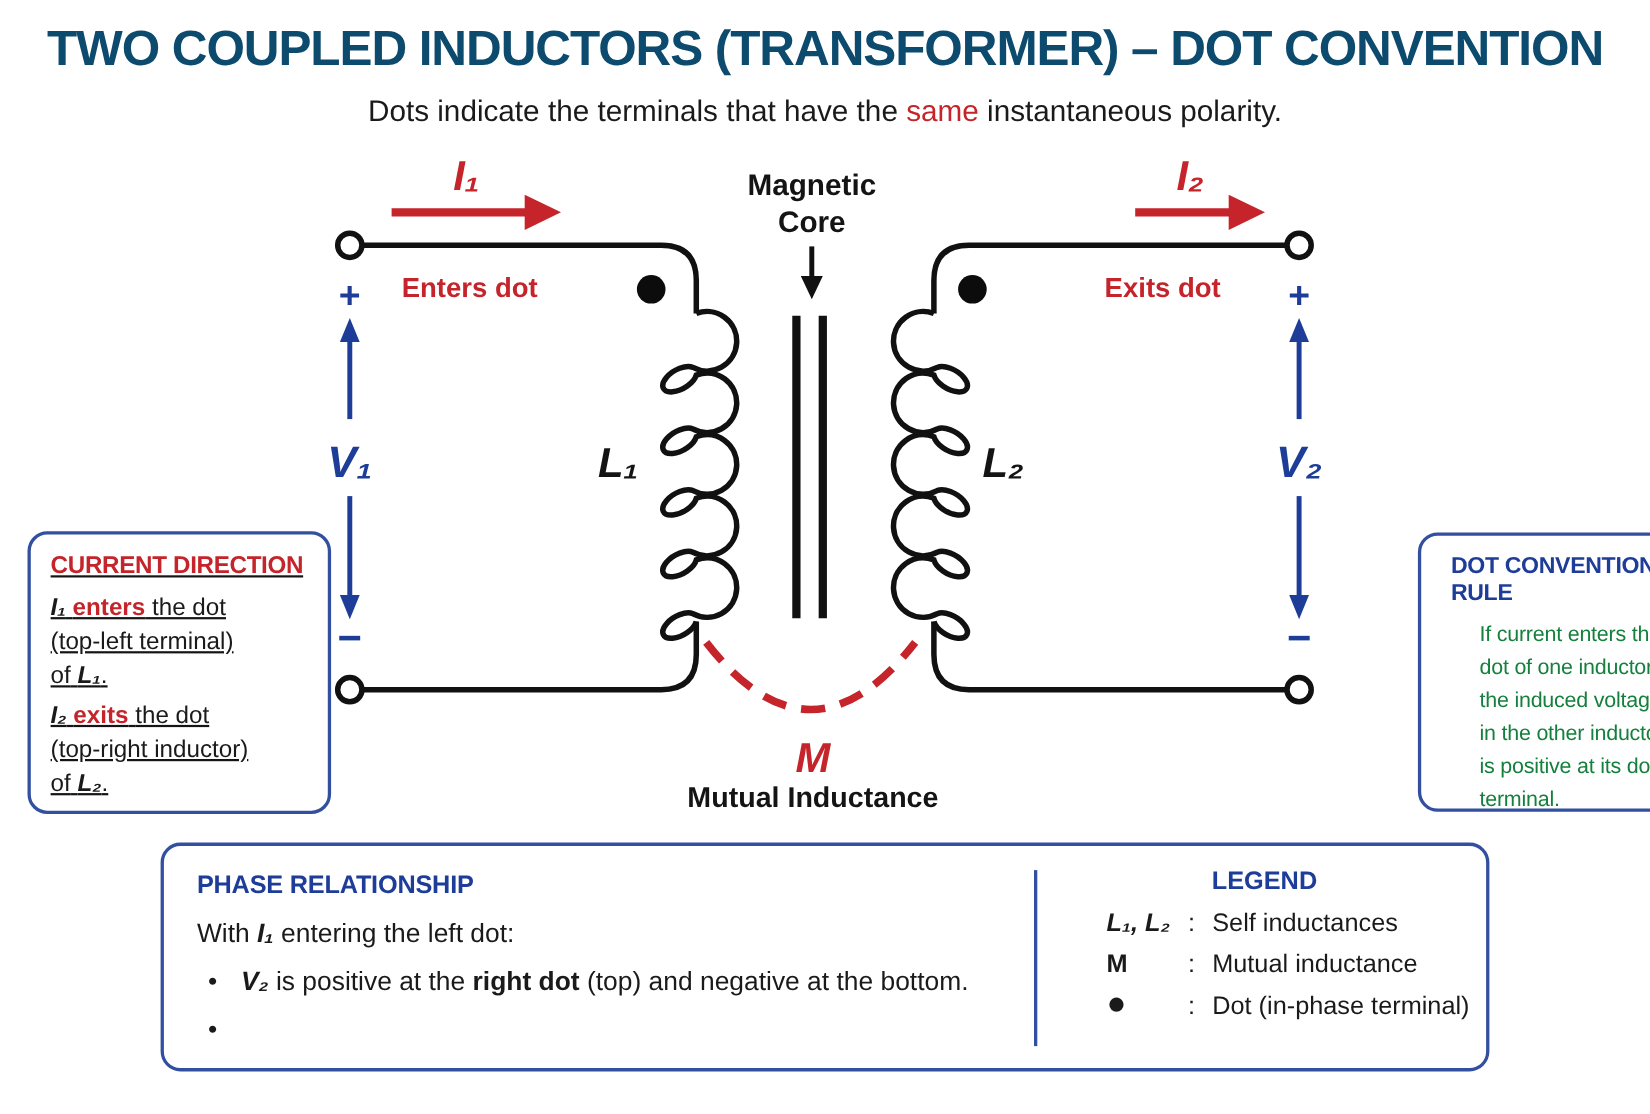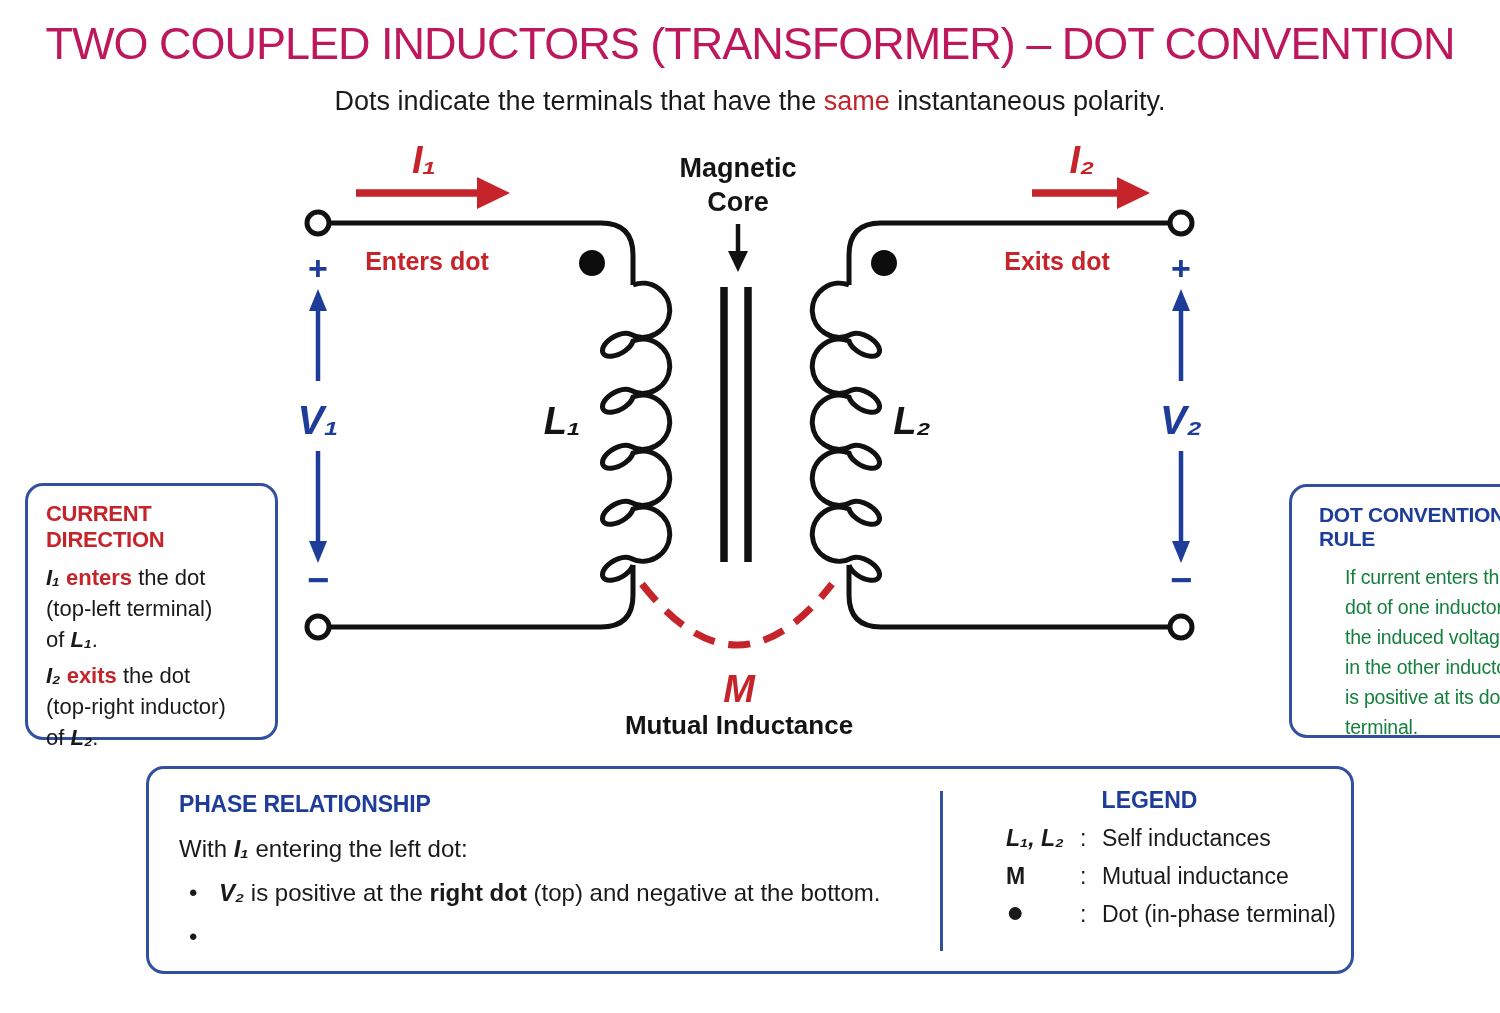--- a/index.html
+++ b/index.html
@@ -16,23 +16,23 @@
     height: 1013px;
     background: #ffffff;
     overflow: hidden;
     color: var(--ink);
   }
   .page-title {
     position: absolute;
     top: 18px; left: 0; width: 100%;
     text-align: center;
     font-size: 45px;
-    font-weight: normal;
+    font-weight: bold;
     letter-spacing: -1px;
-    color: #be185d;
+    color: #0c4a6e;
     white-space: nowrap;
   }
   .subtitle {
     position: absolute;
     top: 86px; left: 0; width: 100%;
     text-align: center;
     font-size: 27px;
     color: #1a1a1a;
   }
   .red-text  { color: var(--red); }
@@ -48,21 +48,21 @@
   .s-red  { stroke: var(--red); }
   .s-blue { stroke: var(--blue); }
   .s-ink  { stroke: #111111; }
 
   .info-box {
     position: absolute;
     background: #ffffff;
     border: 3px solid var(--border-blue);
     border-radius: 18px;
   }
-  .cd-box { left: 25px; top: 483px; width: 253px; height: 257px; padding: 15px 18px; }
+  .cd-box { left: 25px; top: 483px; width: 276px; height: 257px; padding: 15px 18px; text-decoration: underline; }
   .cd-title { font-size: 22px; font-weight: bold; color: var(--red); letter-spacing: -0.3px; margin-bottom: 9px; }
   .cd-box p { font-size: 22px; line-height: 31px; color: #1a1a1a; margin-bottom: 5px; }
 
   .rule-box { left: 1289px; top: 484px; width: 258px; height: 254px; padding: 16px 27px; }
   .rule-title { font-size: 21px; font-weight: bold; color: var(--blue); letter-spacing: -0.3px; }
   .rule-body { margin-top: 11px; font-size: 19.5px; line-height: 30px; color: #15803d; letter-spacing: -0.2px; margin-left: 26px; }
 
   .bottom-box { left: 146px; top: 766px; width: 1208px; height: 208px; }
   .phase-section { position: absolute; left: 30px; top: 22px; width: 740px; }
   .phase-title { font-size: 23px; font-weight: bold; color: var(--blue); letter-spacing: -0.2px; }

